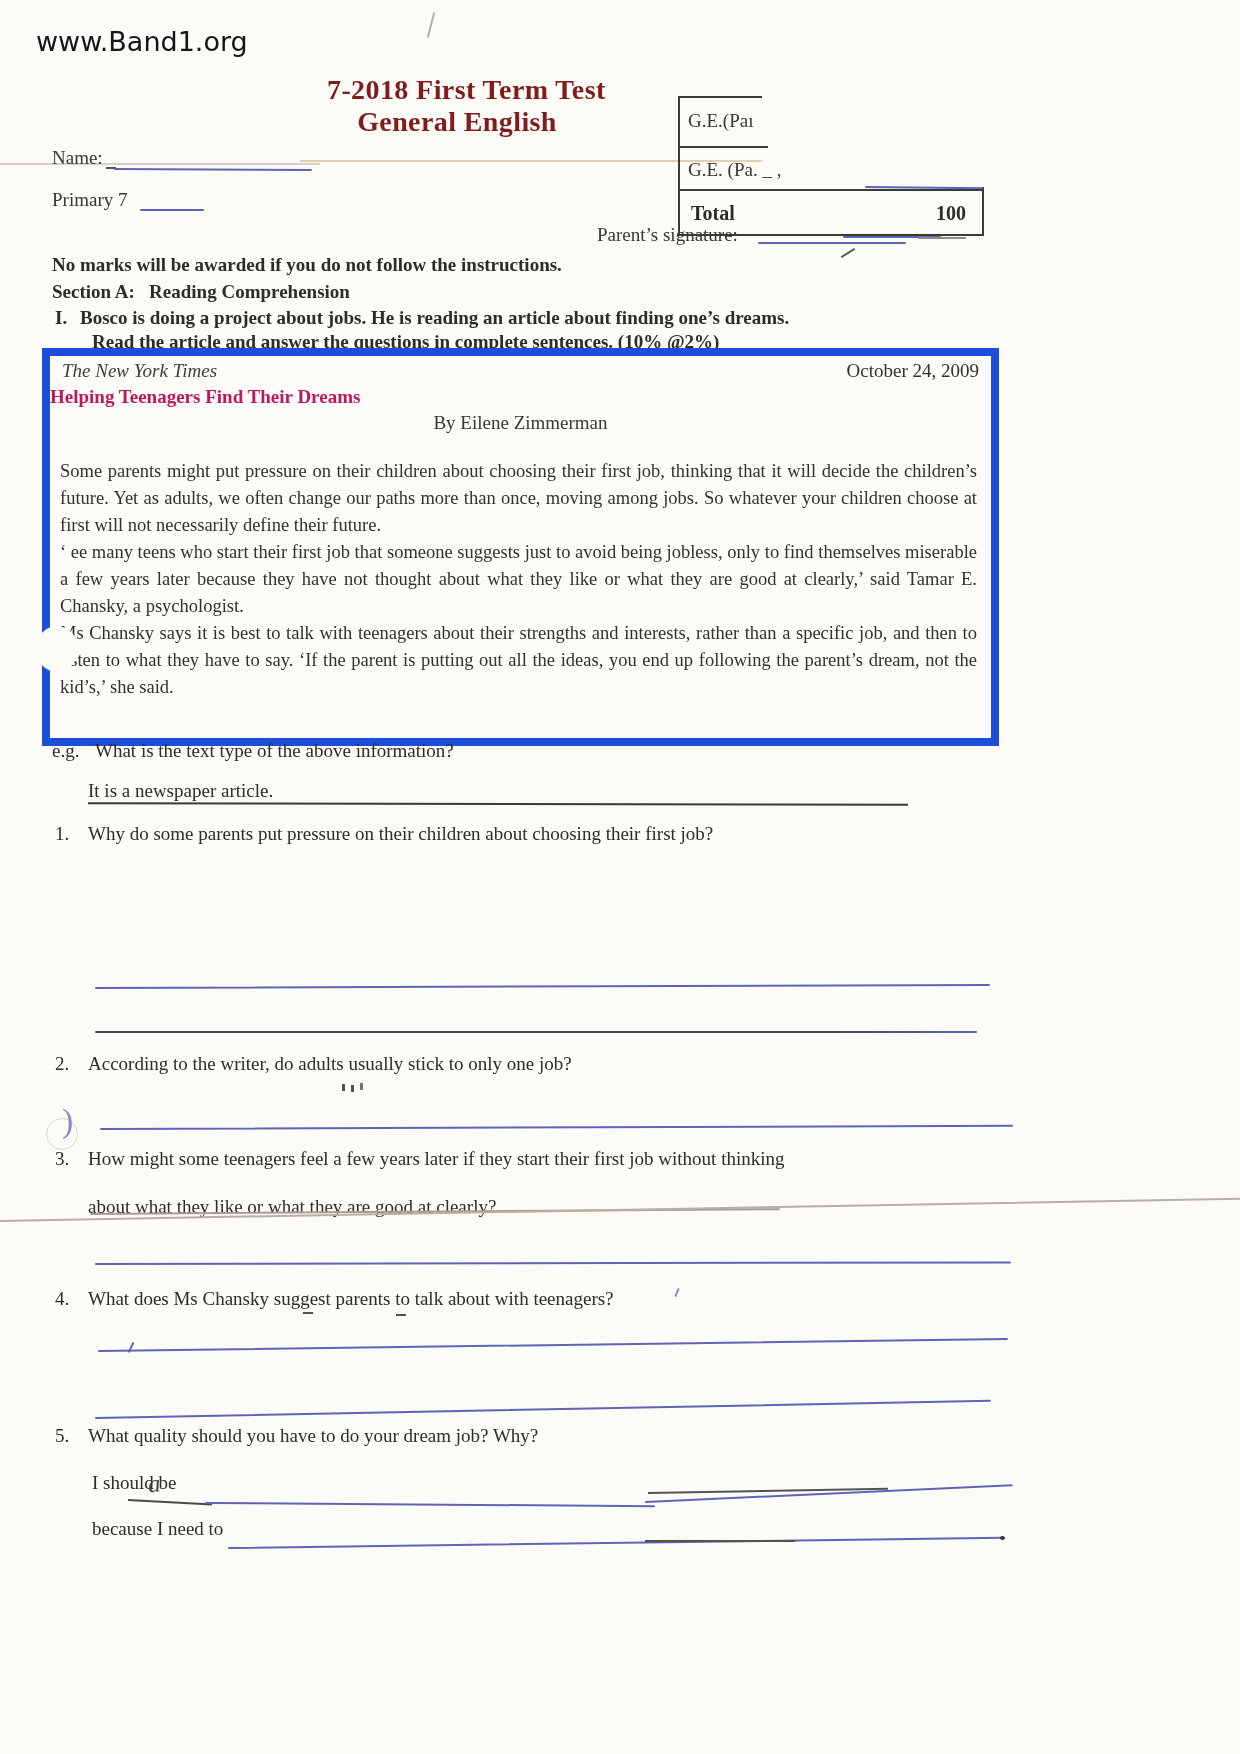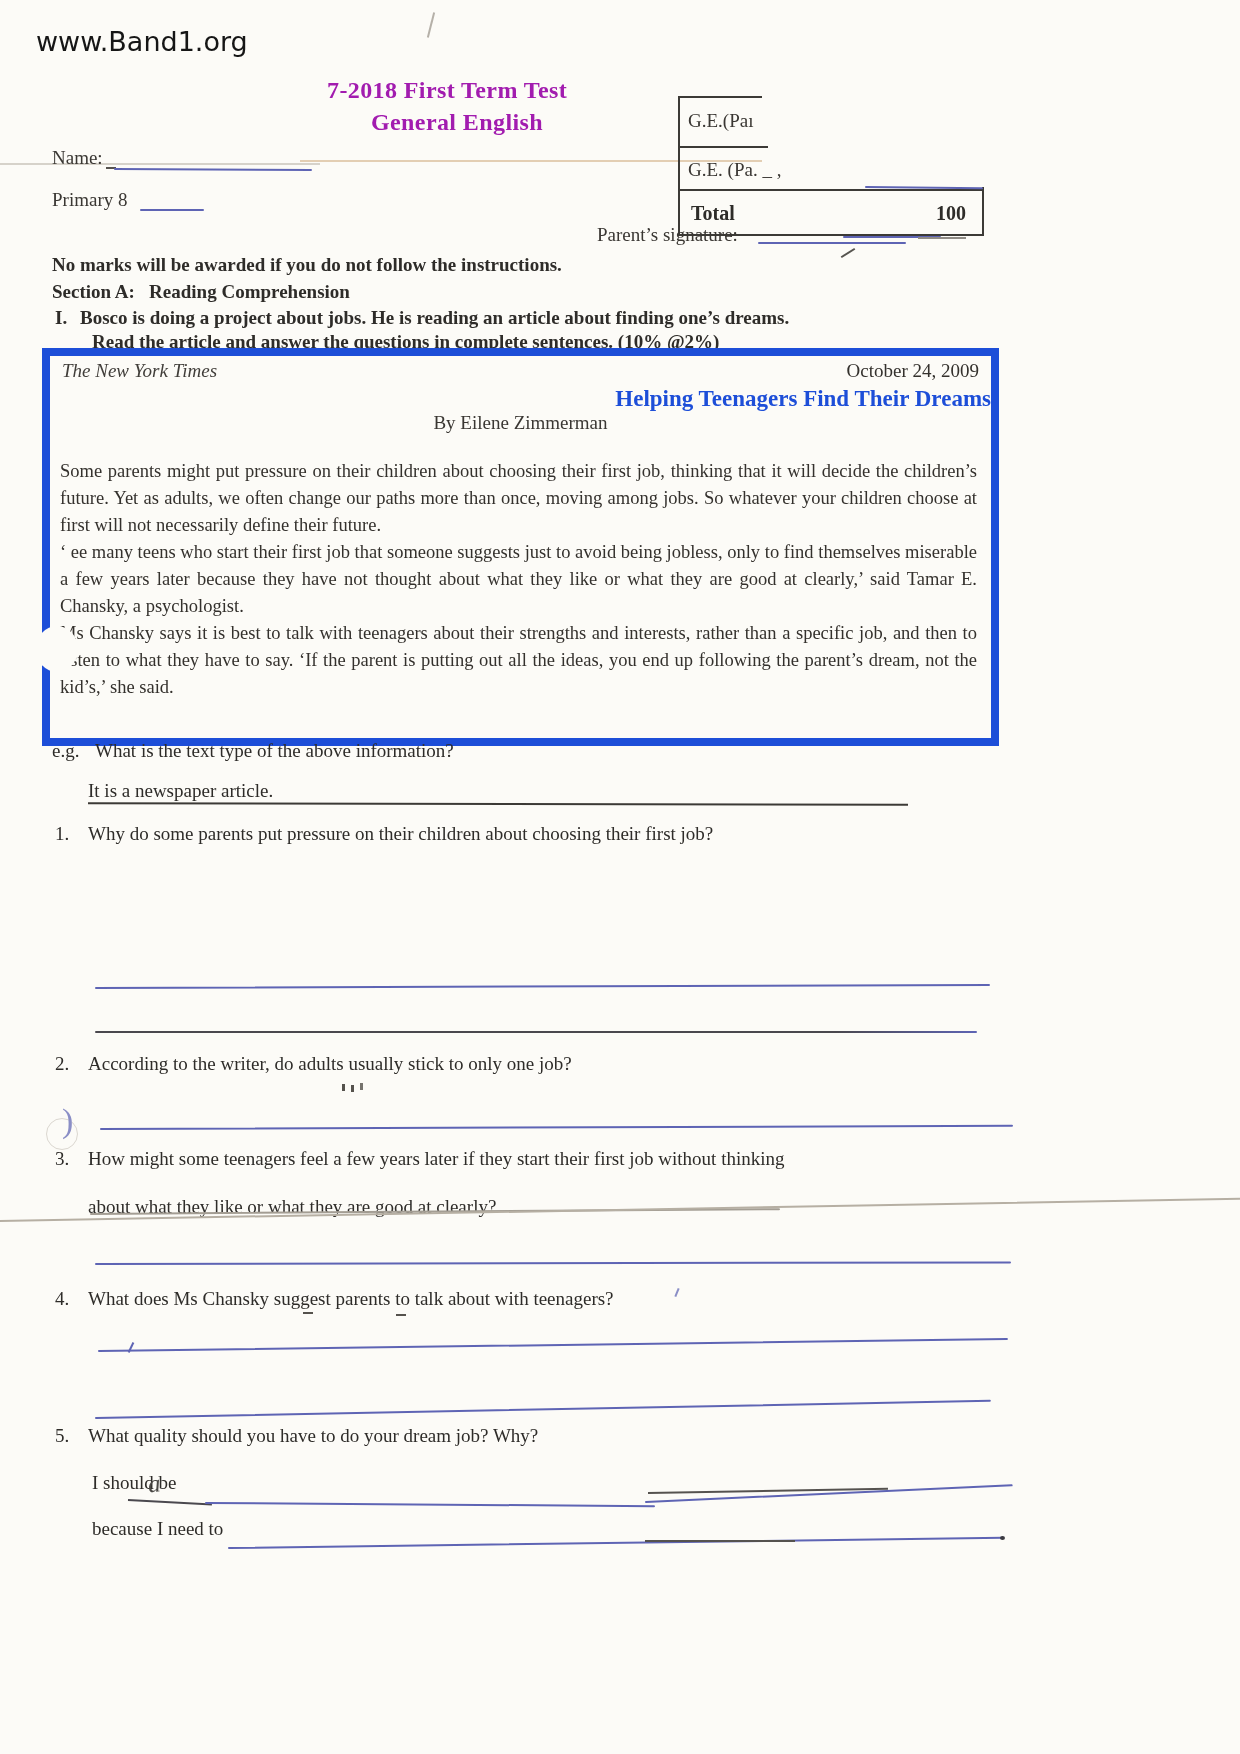--- a/index.html
+++ b/index.html
@@ -8,21 +8,21 @@
     background:#fcfbf7;overflow:hidden;
     font-family:"Liberation Serif","DejaVu Serif",serif;
     color:#2e2c29;
   }
   .abs{position:absolute;}
   .soft{color:#3a3733;}
   .b{font-weight:bold;}
   .it{font-style:italic;}
   .t19{font-size:19px;line-height:22px;}
   .t20{font-size:20px;}
-  .t24{font-size:24px;line-height:28px;letter-spacing:.4px;color:#a21caf;}
+  .t24{font-size:28px;line-height:28px;letter-spacing:.4px;color:#7f1d1d;}
   .pre{white-space:pre-wrap;}
   .line{position:absolute;height:2px;border-radius:2px;transform-origin:left center;}
   .pen{background:#5e64b4;}
   .grayline{background:#a39d93;height:1.5px;}
   .crease{background:#b6afa3;height:1.5px;}
   .border{position:absolute;background:#3c3a36;}
   .artbox{position:absolute;left:42px;top:348px;width:941px;height:382px;border:8px solid #1d4ed8;}
   .artbody{position:absolute;left:10px;top:102px;width:917px;font-size:18.5px;line-height:27px;text-align:justify;color:#34312d;}
   .qnum{position:absolute;left:55px;width:34px;font-size:19px;}
   .qtext{position:absolute;left:88px;font-size:19px;}
@@ -59,38 +59,38 @@
     <div class="abs t19 soft" style="left:688px;top:110px;">G.E.(Paı</div>
     <div class="abs t19 soft" style="left:688px;top:159px;">G.E. (Pa. _ ,</div>
     <div class="abs b t20" style="left:691px;top:202px;">Total</div>
     <div class="abs b t20" style="left:936px;top:202px;">100</div>
   </div>
 
   <div class="abs t19 soft" style="left:52px;top:147px;">Name:</div>
   <div class="abs" style="left:106px;top:167px;width:10px;height:1.5px;background:#55524d;"></div>
   <div class="line pen" style="left:114px;top:168px;width:198px;transform:rotate(0.3deg);"></div>
 
-  <div class="abs t19 soft" style="left:52px;top:189px;">Primary 8</div>
+  <div class="abs t19 soft" style="left:52px;top:189px;">Primary 7</div>
   <div class="line pen" style="left:140px;top:209px;width:64px;"></div>
 
   <div class="abs t19 soft" style="left:597px;top:224px;">Parent’s signature:</div>
   <div class="line pen" style="left:758px;top:242px;width:148px;"></div>
   <div class="abs" style="left:918px;top:237px;width:48px;height:1.5px;background:#8f8b85;"></div>
   <div class="abs" style="left:840px;top:252px;width:16px;height:2px;background:#56544f;transform:rotate(-32deg);"></div>
 
   <div class="abs b t19" style="left:52px;top:254px;">No marks will be awarded if you do not follow the instructions.</div>
   <div class="abs b t19 pre" style="left:52px;top:281px;">Section A:   Reading Comprehension</div>
   <div class="abs b t19" style="left:55px;top:307px;">I.</div>
   <div class="abs b t19" style="left:80px;top:307px;width:900px;">Bosco is doing a project about jobs. He is reading an article about finding one’s dreams.</div>
   <div class="abs b t19" style="left:92px;top:331px;width:900px;"><span>Read the article and answer the questions in </span><span class="underline-seg">complete sentences</span><span>. (10% @2%)</span></div>
 
   <div class="artbox">
     <div class="abs it" style="left:12px;top:4px;font-size:19px;color:#413e3a;">The New York Times</div>
     <div class="abs" style="right:12px;top:4px;font-size:19px;color:#34312d;">October 24, 2009</div>
-    <div class="abs b" style="left:0;top:30px;width:100%;text-align:right;font-size:23px;color:#1d4ed8;">Helping Teenagers Find Their Dreams</div>
+    <div class="abs b" style="left:0;top:30px;width:100%;text-align:left;font-size:19px;color:#be185d;">Helping Teenagers Find Their Dreams</div>
     <div class="abs" style="left:0;top:56px;width:100%;text-align:center;font-size:19px;color:#3a3733;">By Eilene Zimmerman</div>
     <div class="artbody">
       <div>Some parents might put pressure on their children about choosing their first job, thinking that it will decide the children’s future. Yet as adults, we often change our paths more than once, moving among jobs. So whatever your children choose at first will not necessarily define their future.</div>
       <div>‘  ee many teens who start their first job that someone suggests just to avoid being jobless, only to find themselves miserable a few years later because they have not thought about what they like or what they are good at clearly,’ said Tamar E. Chansky, a psychologist.</div>
       <div>Ms Chansky says it is best to talk with teenagers about their strengths and interests, rather than a specific job, and then to listen to what they have to say. ‘If the parent is putting out all the ideas, you end up following the parent’s dream, not the kid’s,’ she said.</div>
     </div>
   </div>
 
   <div class="blob" style="left:36px;top:626px;width:42px;height:46px;"></div>
 

